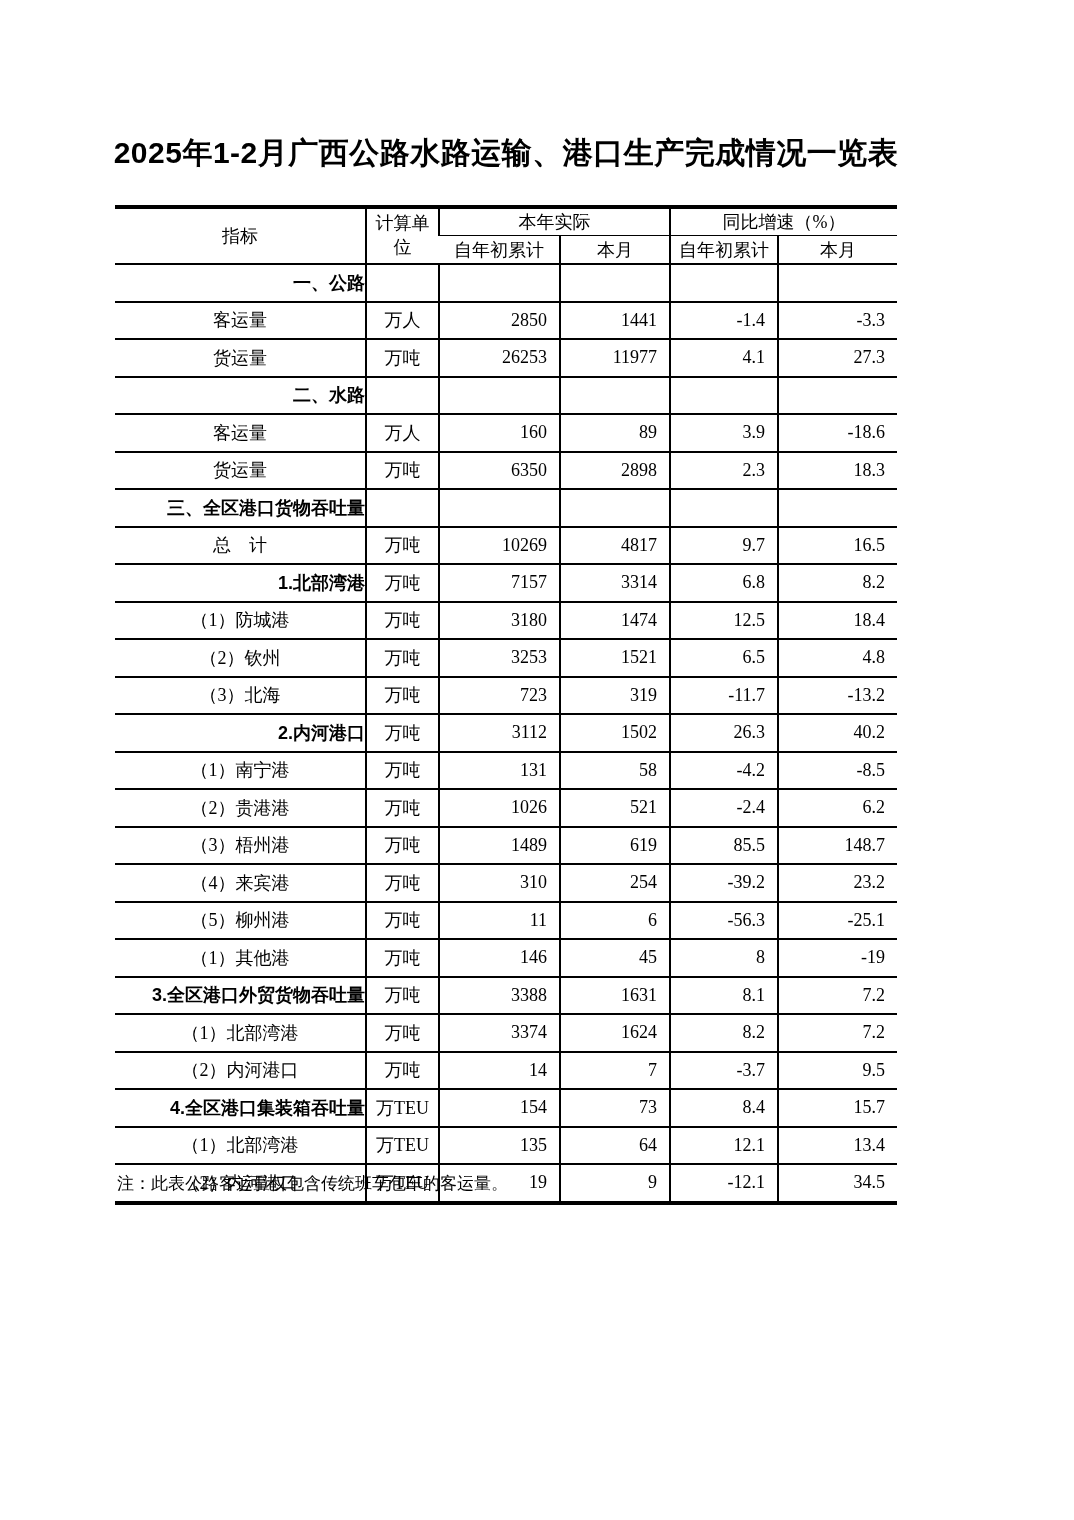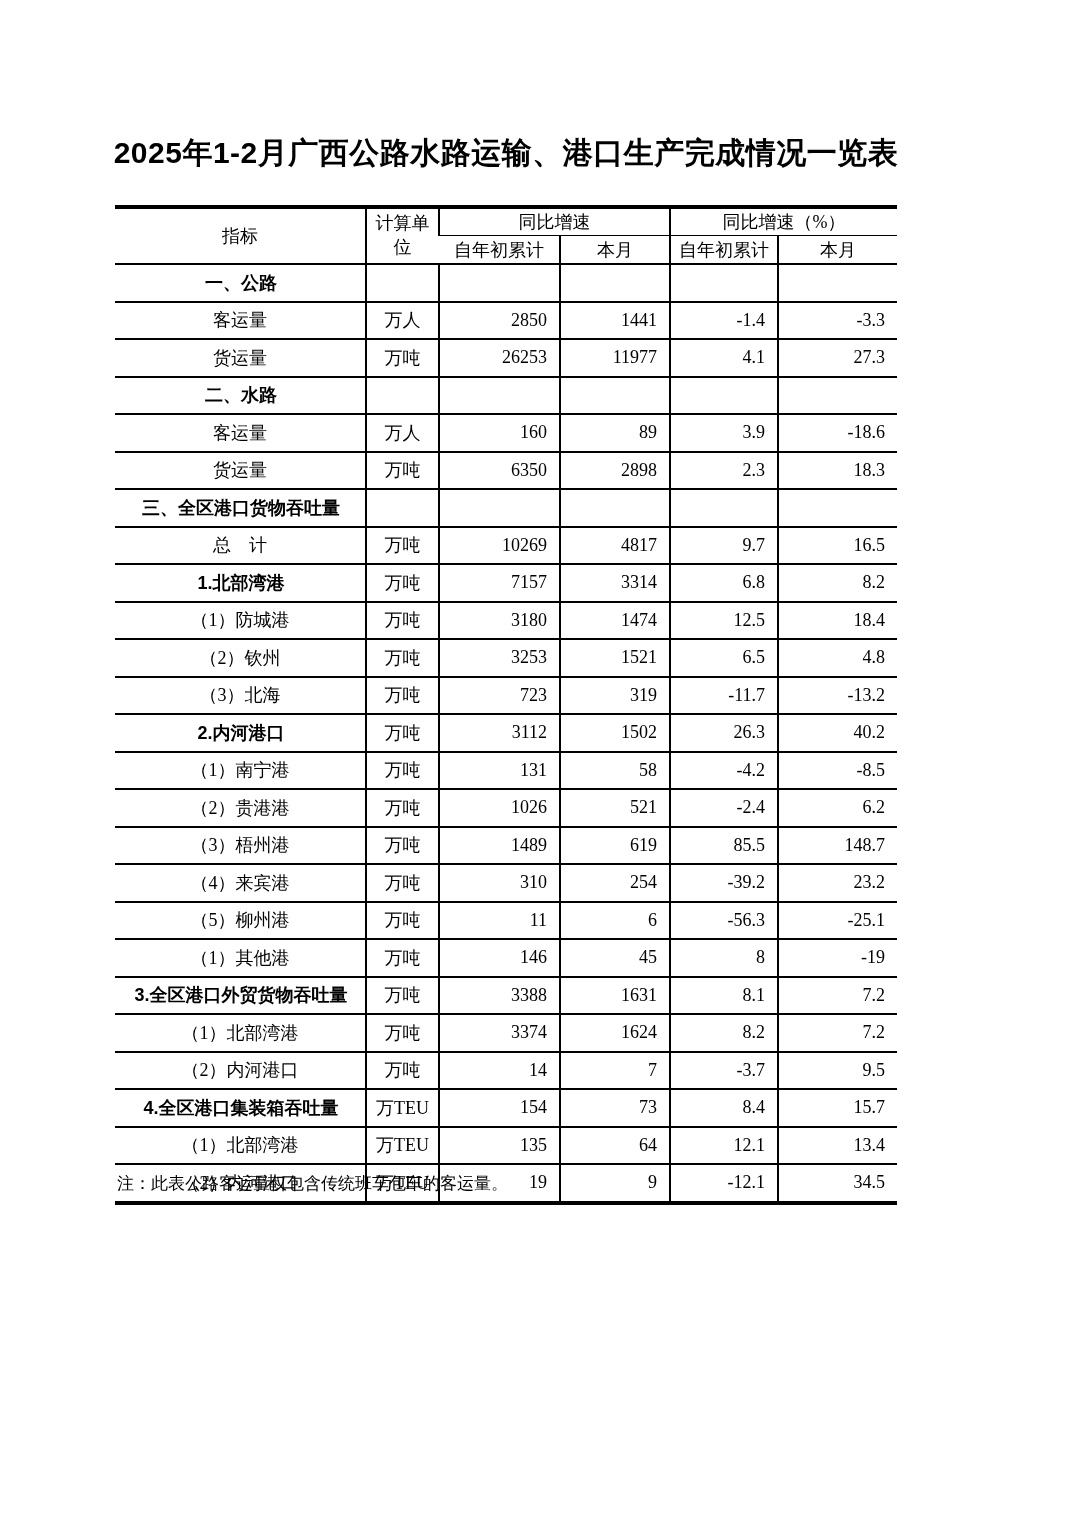--- a/index.html
+++ b/index.html
@@ -65,21 +65,21 @@
   thead th.th-unit  { line-height: 1.32; }
 
   tbody td { border-top: 2px solid #000; height: 35.5px; }
 
   td.label { text-align: center; }
   td.unit  { text-align: center; }
   td.num   { text-align: right; padding-right: 12px; }
 
   tr.row-section td.label,
   tr.row-subsection td.label {
-    text-align: center;
+    text-align: right;
     padding-left: 2px;
     font-family: "Liberation Sans", "DejaVu Sans", sans-serif;
     font-weight: bold;
   }
   .footnote {
     position: absolute;
     top: 1172px;
     left: 117px;
     margin: 0;
     font-size: 17px;
@@ -98,21 +98,21 @@
         <col class="c-unit">
         <col class="c-n1">
         <col class="c-n2">
         <col class="c-n3">
         <col class="c-n4">
     </colgroup>
     <thead>
       <tr class="hrow1">
         <th rowspan="2" class="th-ind">指标</th>
         <th rowspan="2" class="th-unit"><span>计算单</span><br><span>位</span></th>
-        <th colspan="2" class="th-group">同比增速</th>
+        <th colspan="2" class="th-group">本年实际</th>
         <th colspan="2" class="th-group">同比增速（%）</th>
       </tr>
       <tr class="hrow2">
         <th class="th-sub">自年初累计</th>
         <th class="th-sub">本月</th>
         <th class="th-sub">自年初累计</th>
         <th class="th-sub">本月</th>
       </tr>
     </thead>
     <tbody id="table-body">

